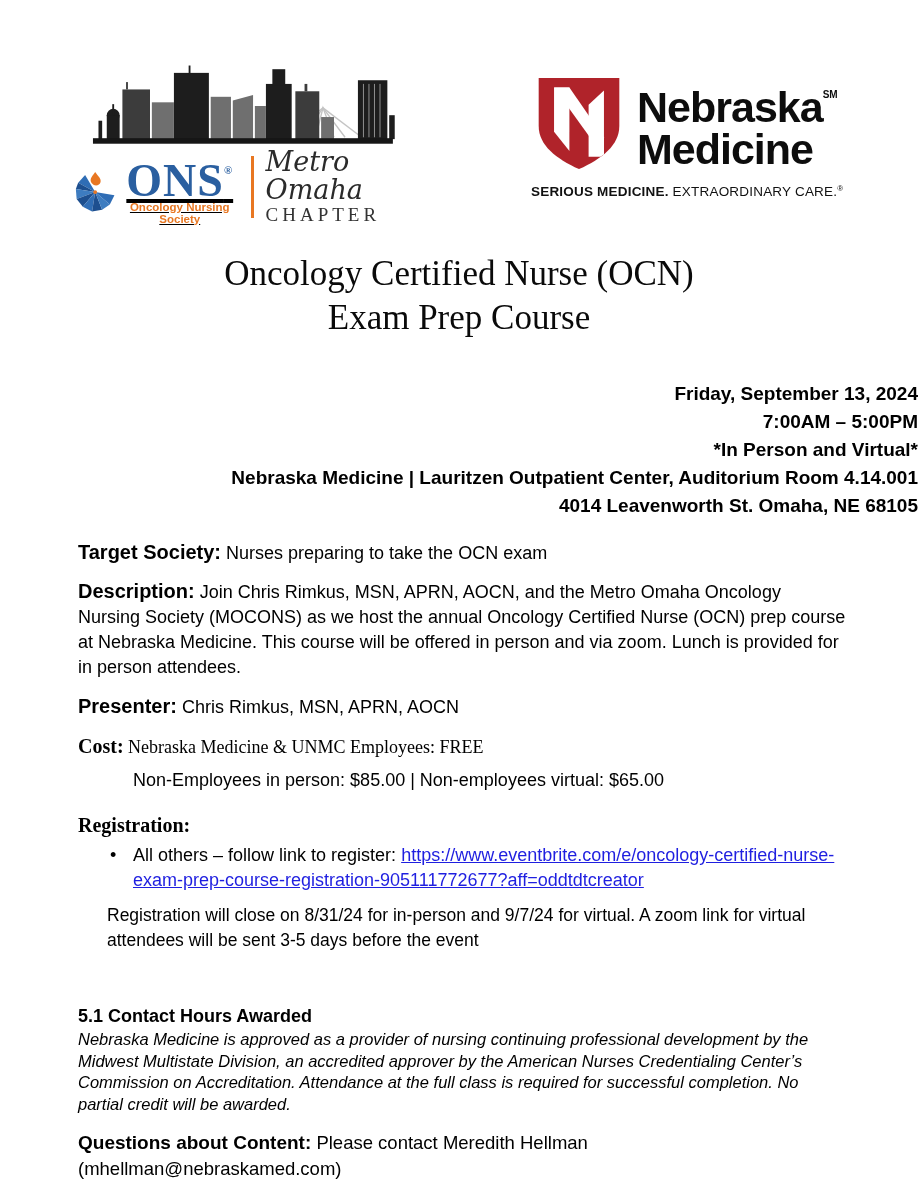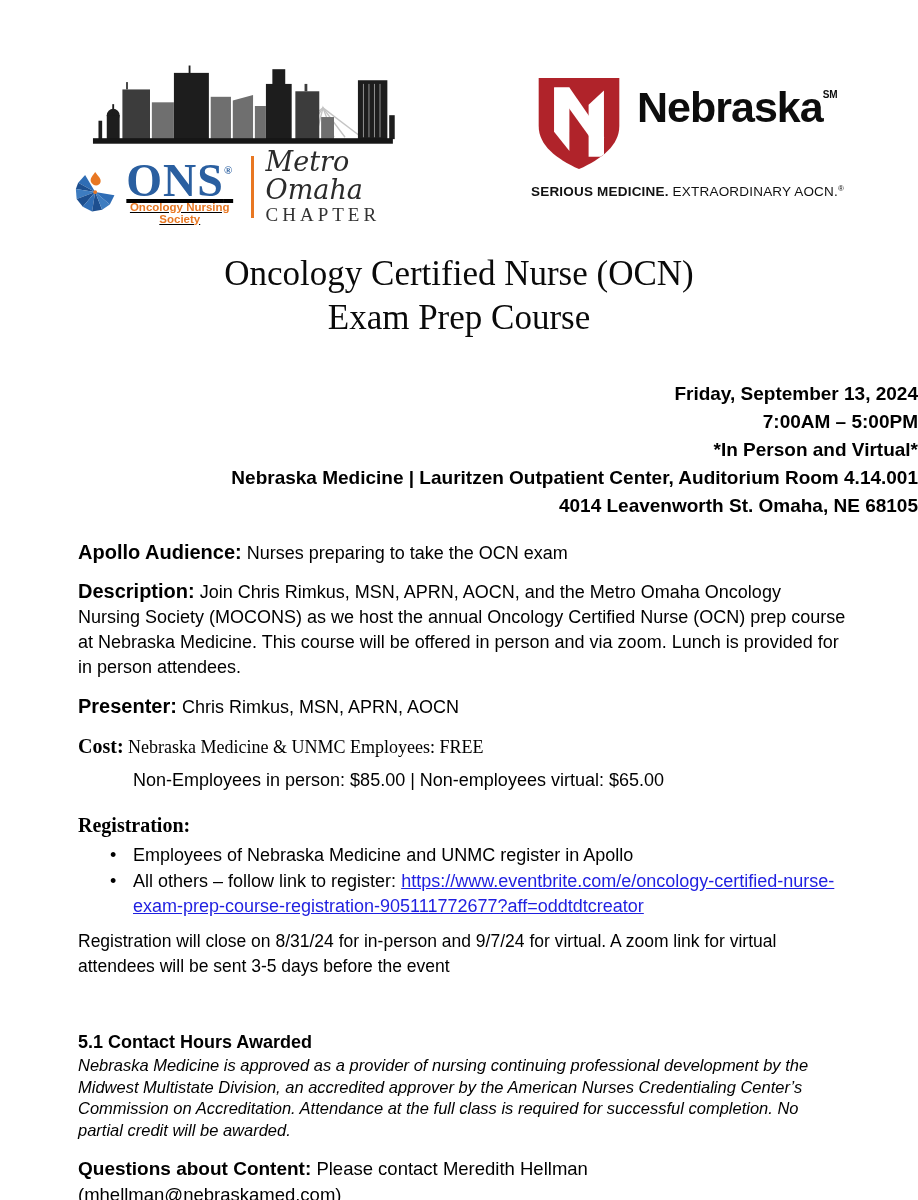--- a/index.html
+++ b/index.html
@@ -95,21 +95,21 @@
   }
   .reg-list li::before {
     content: "•";
     position: absolute; left: 32px; top: 0;
     font-size: 18px;
   }
   a.event-link {
     color: #1f1fe0; text-decoration: underline;
     overflow-wrap: anywhere;
   }
-  .reg-note { margin-top: 10px; font-size: 17.5px; line-height: 25px; max-width: 730px; }
+  .reg-note { margin-top: 10px; margin-left: 29px; font-size: 17.5px; line-height: 25px; max-width: 730px; }
 
   .sec-accreditation { margin-top: 52px; }
   .accr-heading { font-weight: 700; font-size: 18px; line-height: 22px; }
   .accr-text {
     font-style: italic;
     font-size: 16.5px; line-height: 21.5px;
     margin-top: 2px;
   }
 
   .sec-contact { margin-top: 15px; }
@@ -205,67 +205,65 @@
           </defs>
           <path d="M8,4 H92 V54 C92,74 74,88 50,99 C26,88 8,74 8,54 Z" fill="#b0232a"></path>
           <g fill="#ffffff" clip-path="url(#shieldClip)">
             <polygon points="24,14 40,14 40,80 24,60"></polygon>
             <polygon points="24,14 40,14 76,66 76,86 60,64"></polygon>
             <polygon points="60,32 76,17 76,86 60,86"></polygon>
           </g>
         </svg>
         <div class="nm-name">
           <span>Nebraska</span><sup>SM</sup><br>
+          <span>Medicine</span>
         </div>
       </div>
       <div class="nm-tagline">
-        <span class="tl-bold">SERIOUS MEDICINE.</span><span> EXTRAORDINARY AOCN.</span><sup>®</sup>
+        <span class="tl-bold">SERIOUS MEDICINE.</span><span> EXTRAORDINARY CARE.</span><sup>®</sup>
       </div>
     </div>
   </div>
 
   <div class="doc-title">
     <div>Oncology Certified Nurse (OCN)</div>
     <div>Exam Prep Course</div>
   </div>
 
   <div class="event-block">
     <div>Friday, September 13, 2024</div>
     <div>7:00AM – 5:00PM</div>
     <div>*In Person and Virtual*</div>
     <div>Nebraska Medicine | Lauritzen Outpatient Center, Auditorium Room 4.14.001</div>
     <div>4014 Leavenworth St. Omaha, NE 68105</div>
   </div>
 
   <div class="content">
 
     <p class="para sec-target">
-      <span class="label">Apollo Audience:</span><span> Nurses preparing to take the OCN exam</span>
+      <span class="label">Target Society:</span><span> Nurses preparing to take the OCN exam</span>
     </p>
 
     <p class="para sec-description">
       <span class="label">Description:</span><span>  Join Chris Rimkus, MSN, APRN, AOCN, and the Metro Omaha Oncology Nursing Society (MOCONS) as we host the annual Oncology Certified Nurse (OCN) prep course at Nebraska Medicine. This course will be offered in person and via zoom. Lunch is provided for in person attendees.</span>
     </p>
 
     <p class="para sec-presenter">
       <span class="label">Presenter:</span><span> Chris Rimkus, MSN, APRN, AOCN</span>
     </p>
 
     <p class="para sec-cost">
       <span class="label">Cost:</span><span>  Nebraska Medicine &amp; UNMC Employees: FREE</span>
     </p>
     <p class="para cost-line2">Non-Employees in person: $85.00 | Non-employees virtual: $65.00</p>
 
     <p class="para sec-registration">
       <span class="label">Registration:</span>
     </p>
     <ul class="reg-list">
-      <li>
-        <span>Employees of Nebraska Medicine and UNMC register in Apollo</span>
-      </li>
       <li>
         <span>All others – follow link to register: </span><a href="#" class="event-link">https://www.eventbrite.com/e/oncology-certified-nurse-exam-prep-course-registration-905111772677?aff=oddtdtcreator</a>
       </li>
     </ul>
     <p class="reg-note">Registration will close on 8/31/24 for in-person and 9/7/24 for virtual. A zoom link for virtual attendees will be sent 3-5 days before the event</p>
 
     <div class="sec-accreditation">
       <div class="accr-heading">5.1 Contact Hours Awarded</div>
       <p class="accr-text">Nebraska Medicine is approved as a provider of nursing continuing professional development by the Midwest Multistate Division, an accredited approver by the American Nurses Credentialing Center’s Commission on Accreditation. Attendance at the full class is required for successful completion. No partial credit will be awarded.</p>
     </div>

